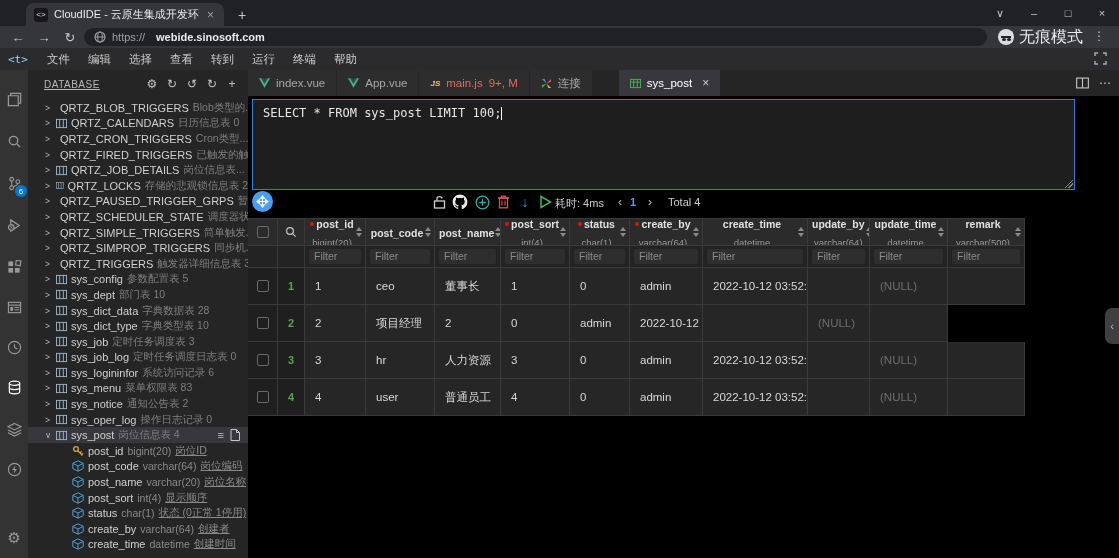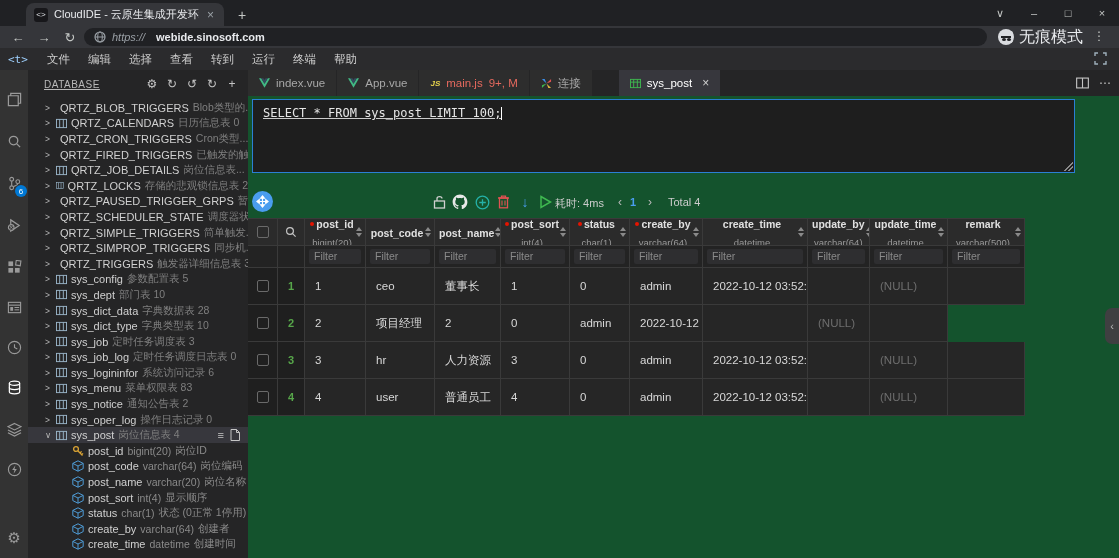--- a/index.html
+++ b/index.html
@@ -20,21 +20,21 @@
   #newtab { position:absolute; left:232px; top:5px; width:20px; height:20px; color:#c4c7c5;
     font-size:14px; display:flex; align-items:center; justify-content:center; }
   .winctl { position:absolute; top:0; height:26px; width:34px; display:flex; align-items:center;
     justify-content:center; color:#c4c7c5; font-size:11px; }
 
   #btoolbar { position:absolute; top:26px; left:0; right:0; height:22px; background:#35363a; }
   .navbtn { position:absolute; top:0; height:22px; width:24px; display:flex; align-items:center;
     justify-content:center; color:#c4c7c5; font-size:13px; }
   #urlbar { position:absolute; left:84px; right:132px; top:2px; height:18px; background:#202124;
     border-radius:9px; display:flex; align-items:center; gap:6px; padding:0 10px; font-size:11px; }
-  #urlbar .proto { color:#9aa0a6;font-style:italic; }
+  #urlbar .proto { color:#9aa0a6; }
   #urlbar .host { color:#e8eaed; font-weight:bold;margin-left:11px; }
   #sidepanel-ic { position:absolute; right:106px; top:5px; width:13px; height:12px;
     border:1.5px solid #c4c7c5; border-radius:2px; }
   #sidepanel-ic::after { content:""; position:absolute; right:0; top:0; bottom:0; width:4px; background:#c4c7c5; }
   #incog { position:absolute; right:36px; top:2px; height:18px; display:flex; align-items:center;
     gap:5px; color:#e8eaed; font-size:16px; }
   #incog .spy { width:16px; height:16px; border-radius:50%; background:#dadce0; position:relative; }
   #incog .spy::before { content:""; position:absolute; left:3px; top:7px; width:10px; height:2px; background:#202124; }
   #incog .spy::after { content:""; position:absolute; left:3.5px; top:9px; width:4px; height:3px; background:#202124;
     border-radius:50%; box-shadow:5px 0 0 #202124; }
@@ -64,37 +64,37 @@
   #tree { position:absolute; top:30px; left:0; right:0; }
   .trow { height:15.6px; display:flex; align-items:center; gap:4px; padding-left:17px;
     font-size:11px; white-space:nowrap; overflow:hidden; }
   .trow .tw { color:#b5b5b5; font-size:8.5px; width:7px; flex:0 0 auto; }
   .trow .tname { color:#d0d0d0; }
   .trow .tdesc { color:#7f7f7f; font-size:10.5px; }
   .trow.sel { background:#37373d; }
   .trow.sel .acts { margin-left:auto; display:flex; gap:6px; padding-right:8px; color:#c5c5c5; font-size:11px; align-items:center; }
   .frow { padding-left:44px; }
   .frow .ftype { color:#8a8a8a; font-size:10.5px; }
-  .frow .fdesc { color:#8a8a8a; font-size:10.5px; }
+  .frow .fdesc { color:#8a8a8a; font-size:10.5px;text-decoration:underline; }
 
   
-  #editor { position:absolute; top:70px; left:248px; right:0; bottom:0; background:#14532d; }
+  #editor { position:absolute; top:70px; left:248px; right:0; bottom:0; background:#000000; }
   #etabs { position:absolute; top:0; left:0; right:0; height:26px; background:#252526;
     display:flex; align-items:center; }
   .etab { height:26px; display:flex; align-items:center; gap:6px; padding:0 11px;
     background:#2d2d2d; color:#a8a8a8; font-size:11.5px; border-right:1px solid #252526; white-space:nowrap; }
   .etab.active { background:#37373d; color:#ffffff; margin-left:26px; }
   .etab .mod { color:#e5695e; }
   .etab.modified { color:#e5695e; }
   .jsic { color:#e8d44d; font-weight:bold; font-size:8px; font-style:italic; }
   .etab .x { color:#cfcfcf; margin-left:4px; font-size:12px; }
   #etabs-right { position:absolute; right:8px; top:0; height:26px; display:flex; align-items:center; gap:10px; color:#c5c5c5; }
 
-  #sqlbox { position:absolute; left:4px; top:29px; width:823px; height:74px; background:#1e1e1e;
-    border:1px solid #2b7fd4;text-decoration:underline; }
+  #sqlbox { position:absolute; left:4px; top:29px; width:823px; height:91px; background:#1e1e1e;
+    border:1px solid #2b7fd4; }
   #sqlbox .q { font-family:"DejaVu Sans Mono", monospace; font-size:12px; color:#e6e6e6;
     padding:6px 10px; white-space:pre; }
   .cursor { display:inline-block; width:1px; height:13px; background:#ffffff; vertical-align:text-bottom; }
   #rs-handle { position:absolute; right:1px; bottom:1px; width:9px; height:9px;
     background:linear-gradient(135deg, transparent 50%, #8a8a8a 50%, #8a8a8a 58%, transparent 58%, transparent 70%, #8a8a8a 70%, #8a8a8a 78%, transparent 78%); }
 
   
   #rtool { position:absolute; left:0; top:120px; height:26px; right:0; }
   #movebtn { position:absolute; left:4px; top:1px; width:21px; height:21px; border-radius:50%;
     background:#4a9def; display:flex; align-items:center; justify-content:center; }

